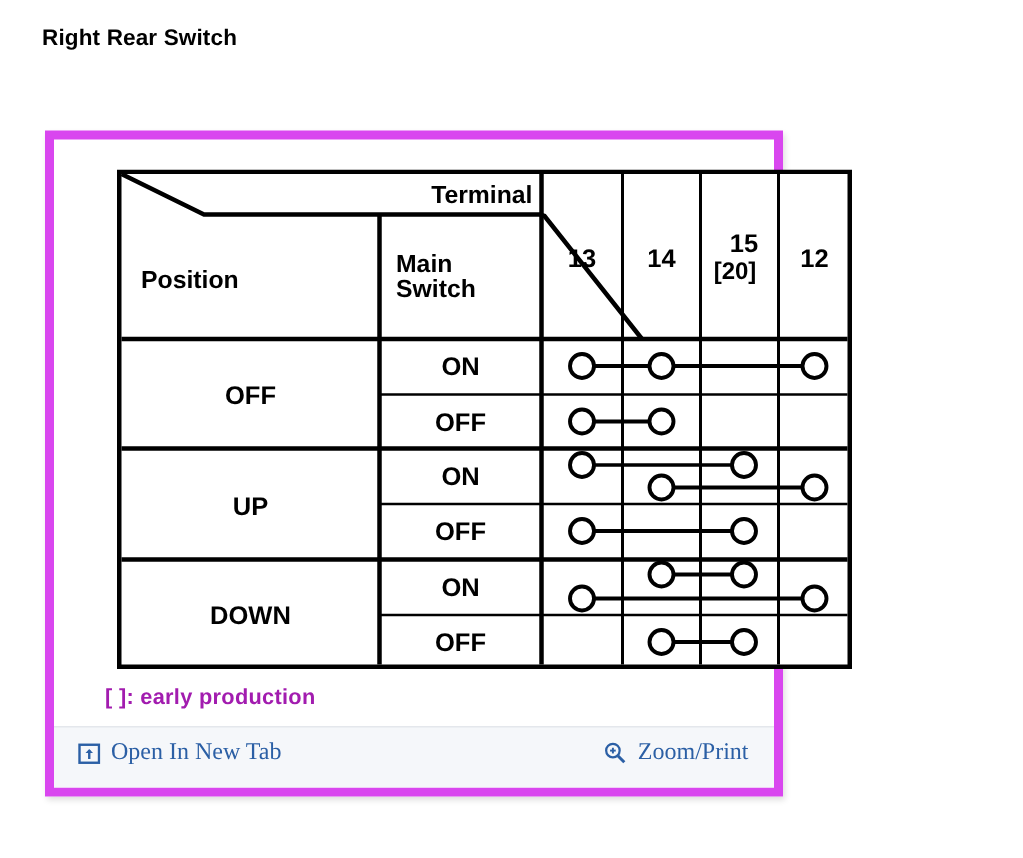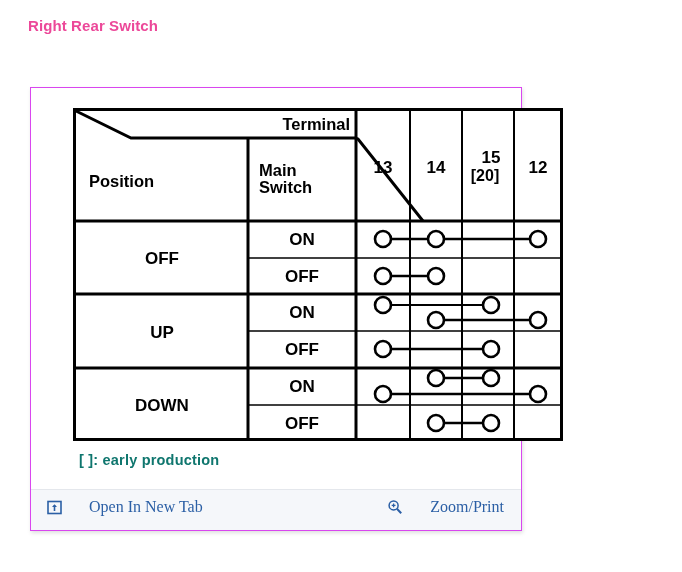--- a/index.html
+++ b/index.html
@@ -14,32 +14,32 @@
     font-family: "Liberation Sans", sans-serif;
     overflow: hidden;
   }
 
   #page-title {
     position: absolute;
     left: 28px;
     top: 17px;
     font-size: 15px;
     font-weight: bold;
-    color: #ec4899;
+    color: #000000;
     letter-spacing: 0.1px;
   }
 
   #figure-card {
     position: absolute;
     left: 30px;
     top: 87px;
     width: 492px;
     height: 444px;
     background: #ffffff;
-    border: 1px solid #d946ef;
+    border: 6px solid #d946ef;
     box-shadow: 1px 2px 4px rgba(0,0,0,0.13);
     box-sizing: border-box;
   }
 
   #figure-area {
     position: absolute;
     left: 0;
     top: 0;
     width: 556px;
     height: 402px;
@@ -55,24 +55,23 @@
   }
   #switch-table svg { display:block; }
 
   
   #footnote {
     position: absolute;
     left: 34px;
     top: 364px;
     font-size: 14.5px;
     font-weight: bold;
-    color: #0f766e;
+    color: #a21caf;
     font-family: "Liberation Sans", sans-serif;
     letter-spacing: 0.2px;
-    margin-left: 14px;
   }
 
   
   #figure-footer {
     position: absolute;
     left: 0;
     bottom: 0;
     width: 100%;
     height: 41px;
     background: #f5f7fa;
@@ -87,21 +86,21 @@
     color: #2b5fa5;
     font-size: 16px;
     font-family: "Liberation Serif", serif;
     cursor: pointer;
     text-decoration: none;
     white-space: nowrap;
   }
   #open-new-tab-link { left: 16px; top: 9px; }
   #zoom-print-link  { right: 17px; top: 9px; align-items: center; }
   .footer-link .icon { display: inline-flex; align-items: center; }
-  .footer-link .label { line-height: 1; margin-left: 20px; }
+  .footer-link .label { line-height: 1; }
 </style>
 </head>
 <body>
 
 <div id="page-title">Right Rear Switch</div>
 
 <div id="figure-card">
 
   <div id="figure-area">
 

